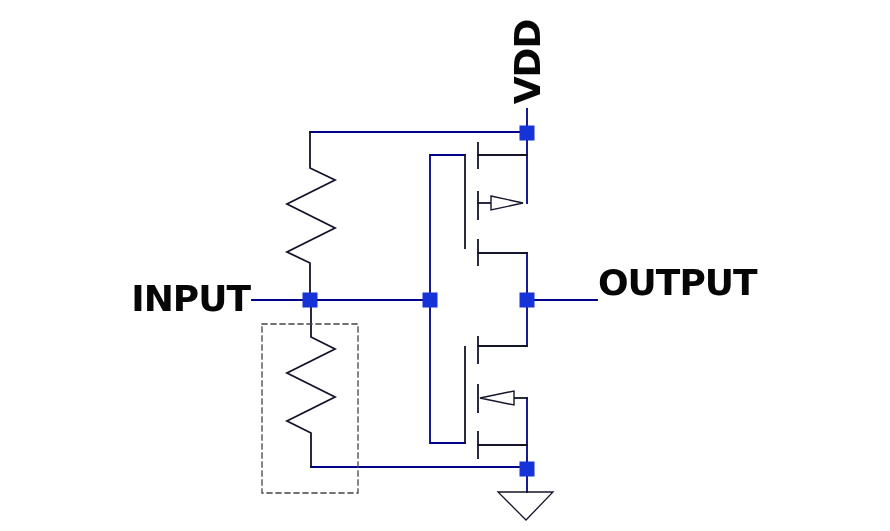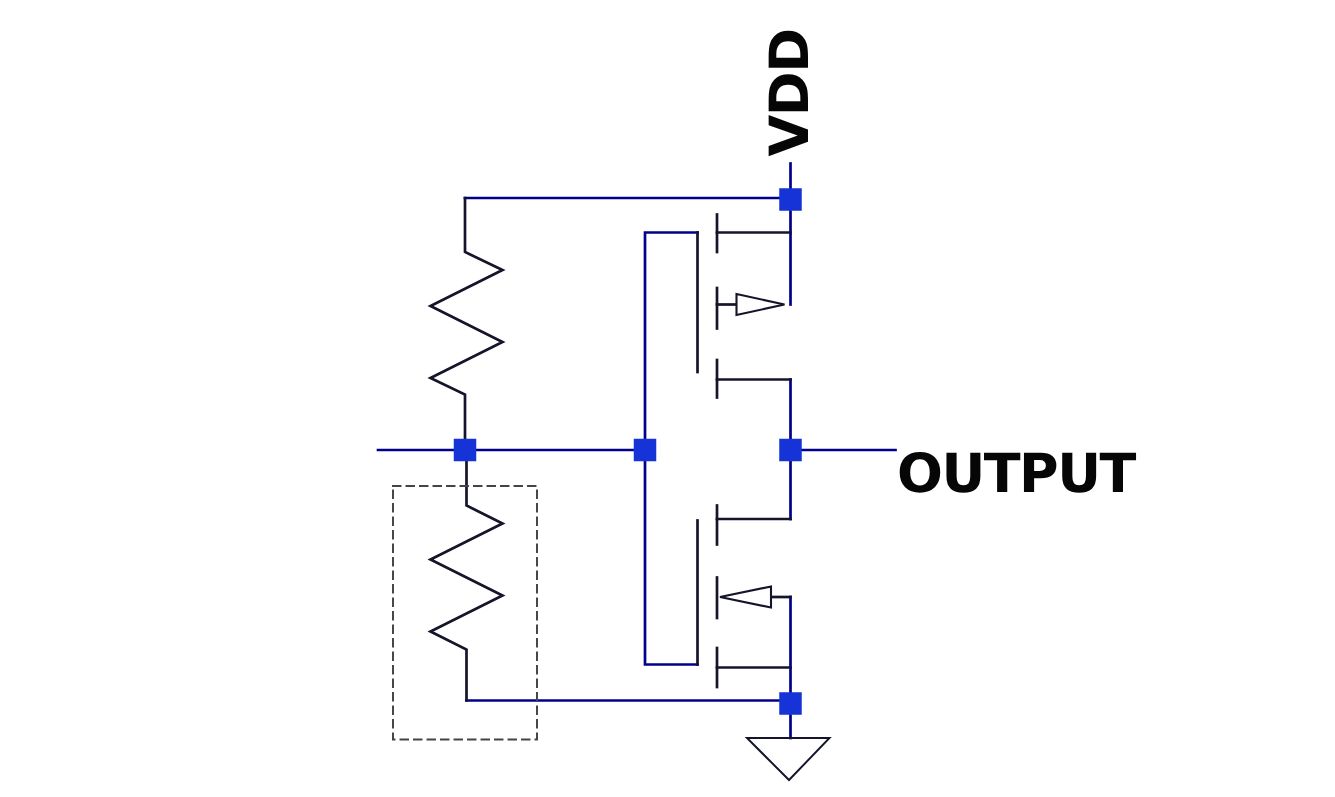--- a/index.html
+++ b/index.html
@@ -26,21 +26,21 @@
   .label {
     position: absolute;
     font-weight: 700;
     font-size: 36px;
     letter-spacing: -1px;
     color: var(--label, #000);
     white-space: nowrap;
     user-select: none;
   }
   .label-input  { right: 640px; top: 300px; transform: translateY(-54%); }
-  .label-output { left: 598px;  top: 318px; transform: translateY(-54%); }
+  .label-output { left: 598px;  top: 284px; transform: translateY(-54%); }
   .label-vdd    { left: 527px;  top: 62px;  transform: translate(-50%,-50%) rotate(-90deg); }
 </style>
 </head>
 <body>
 
 <div class="canvas">
   <svg id="schematic" width="890" height="531" viewBox="0 0 890 531">
       <polyline points="252,300 303,300" class="wire"></polyline>
       <polyline points="317,300 423,300" class="wire"></polyline>
       <polyline points="534,300 597,300" class="wire"></polyline>
@@ -73,14 +73,15 @@
       <polygon points="480,398 514,391 514,405" class="arrow"></polygon>
       <polygon points="498,492 553,492 526,520" class="component thin"></polygon>
       <polygon points="262,324 358,324 358,493 262,493" class="dashed"></polygon>
       <rect x="302.5" y="292.5" width="15" height="15" class="node"></rect>
       <rect x="422.5" y="292.5" width="15" height="15" class="node"></rect>
       <rect x="519.5" y="125.5" width="15" height="15" class="node"></rect>
       <rect x="519.5" y="292.5" width="15" height="15" class="node"></rect>
       <rect x="519.5" y="461.5" width="15" height="15" class="node"></rect>
     </svg>
   <div class="label label-vdd">VDD</div>
+  <div class="label label-input">INPUT</div>
   <div class="label label-output">OUTPUT</div>
 </div>
 
 </body></html>

